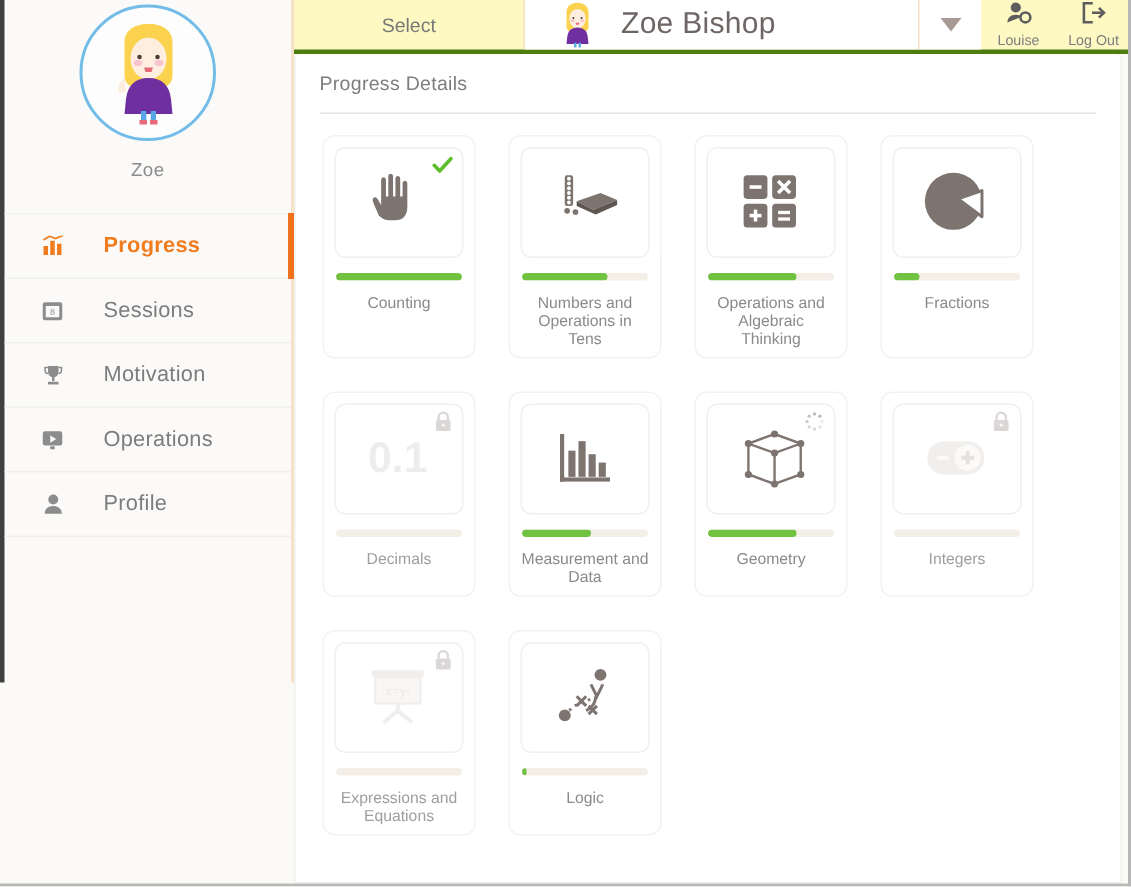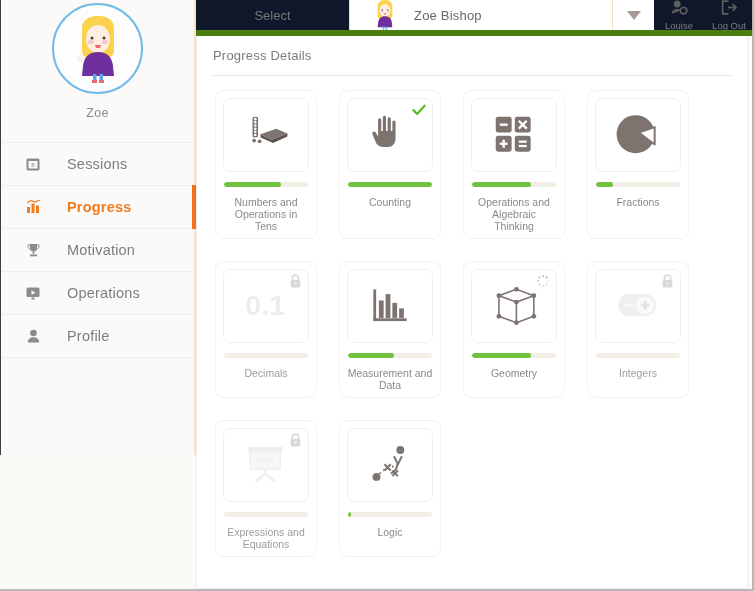--- a/index.html
+++ b/index.html
@@ -18,21 +18,21 @@
     overflow: hidden;
   }
 
   
   #sidebar {
     position: absolute;
     left: 0; top: 0;
     width: 196px; height: 455px;
     background: #fbfaf8;
     border-right: 2px solid #f6e2c8;
-    border-left: 1px solid #404040;
+    border-left: 3px solid #404040;
   }
   .avatar-wrap {
     width: 100%;
     padding-top: 3px;
     display: flex;
     justify-content: center;
   }
   .avatar-circle {
     width: 91px; height: 91px;
     border-radius: 50%;
@@ -84,22 +84,22 @@
     right: -2px; top: -1px;
     width: 4px; height: 44px;
     background: #f2711c;
   }
 
   
   #topbar {
     position: absolute;
     left: 196px; top: 0;
     width: 558px; height: 36px;
-    background: #0f172a;
-    border-bottom: 6px solid #4d7c0f;
+    background: #fef9c3;
+    border-bottom: 3px solid #4d7c0f;
     display: flex;
     align-items: stretch;
   }
   .tb-select {
     width: 154px;
     display: flex;
     align-items: center;
     justify-content: center;
     font-size: 13px;
     color: #777;
@@ -109,21 +109,21 @@
   .tb-student {
     flex: 1;
     background: #ffffff;
     display: flex;
     align-items: center;
     padding-left: 20px;
     cursor: pointer;
   }
   .tb-student .mini-ava { width: 30px; height: 32px; margin-right: 14px; }
   .tb-student .stu-name {
-    font-size: 13px; color: #6e6664; letter-spacing: .2px;
+    font-size: 20px; color: #6e6664; letter-spacing: .2px;
   }
   .tb-caret {
     width: 42px;
     background: #ffffff;
     border-left: 1px solid #f3dfc0;
     display: flex;
     align-items: center;
     justify-content: center;
     cursor: pointer;
   }
@@ -239,41 +239,41 @@
           <rect x="31.5" y="60" width="3.5" height="7" fill="#5aa6e8"></rect>
           <rect x="24" y="66" width="5" height="3" fill="#e86a7a"></rect>
           <rect x="31" y="66" width="5" height="3" fill="#e86a7a"></rect>
           <path d="M14 38c-3 2-5 6-4 9 1 2 4 1 5-1z" fill="#fdeee0"></path>
         </svg>
       </div>
     </div>
     <div class="avatar-name">Zoe</div>
     <div class="side-sep"></div>
 
-    <div class="nav-item">
-      <span class="nav-icon">
-        <svg width="14" height="14" viewBox="0 0 14 14">
-            <rect x="0.5" y="1.5" width="13" height="12" rx="1.5" fill="#8c8c8c"></rect>
-            <rect x="2.5" y="4" width="9" height="7.5" fill="#fbfaf8"></rect>
-            <text x="7" y="10" font-size="6" fill="#8c8c8c" text-anchor="middle" font-family="Liberation Sans">8</text>
-          </svg>
-      </span>
-      <span class="nav-label">Sessions</span>
-    </div>
-
     <div class="nav-item active">
       <span class="nav-icon">
         <svg width="15" height="14" viewBox="0 0 15 14">
             <rect x="1" y="7" width="3" height="6" fill="#f07c1e"></rect>
             <rect x="5.5" y="3.5" width="3" height="9.5" fill="#f07c1e"></rect>
             <rect x="10" y="5.5" width="3" height="7.5" fill="#f07c1e"></rect>
             <path d="M1 3l4-2.5 4 1.5 5-2" stroke="#f07c1e" stroke-width="1.2" fill="none"></path>
           </svg>
       </span>
       <span class="nav-label">Progress</span>
+    </div>
+
+    <div class="nav-item">
+      <span class="nav-icon">
+        <svg width="14" height="14" viewBox="0 0 14 14">
+            <rect x="0.5" y="1.5" width="13" height="12" rx="1.5" fill="#8c8c8c"></rect>
+            <rect x="2.5" y="4" width="9" height="7.5" fill="#fbfaf8"></rect>
+            <text x="7" y="10" font-size="6" fill="#8c8c8c" text-anchor="middle" font-family="Liberation Sans">8</text>
+          </svg>
+      </span>
+      <span class="nav-label">Sessions</span>
     </div>
 
     <div class="nav-item">
       <span class="nav-icon">
         <svg width="13" height="14" viewBox="0 0 13 14">
             <path d="M3 1h7v4a3.5 3.5 0 01-7 0z" fill="#8c8c8c"></path>
             <path d="M3 2H1v1.5c0 1.5 1 2.5 2 2.5M10 2h2v1.5c0 1.5-1 2.5-2 2.5" stroke="#8c8c8c" stroke-width="1" fill="none"></path>
             <rect x="5.7" y="8" width="1.6" height="3" fill="#8c8c8c"></rect>
             <rect x="3" y="11.5" width="7" height="1.8" fill="#8c8c8c"></rect>
           </svg>
@@ -346,43 +346,43 @@
       <span class="lbl">Log Out</span>
     </div>
   </div>
 
   <div id="content">
     <div class="panel-title">Progress Details</div>
     <div class="grid" id="card-grid">
         <div class="card">
           <div class="card-icon-box">
             <svg width="46" height="46" viewBox="0 0 58 58">
-              <use href="#ico-base-ten-blocks-icon"></use>
-            </svg>
-          </div>
-          <div class="bar-track">
-            <div class="bar-fill" style="width:68%"></div>
-          </div>
-          <div class="card-label">Numbers and Operations in Tens</div>
-        </div>
-        <div class="card">
-          <div class="card-icon-box">
-            <svg width="46" height="46" viewBox="0 0 58 58">
               <use href="#ico-hand-counting-icon"></use>
             </svg>
             <span class="badge">
               <svg width="14" height="14" viewBox="0 0 14 14">
                 <path d="M1.5 7.2l3.6 3.8L12.6 2.8" stroke="#5cbf2a" stroke-width="2.4" fill="none" stroke-linecap="round" stroke-linejoin="round"></path>
               </svg>
             </span>
           </div>
           <div class="bar-track">
             <div class="bar-fill" style="width:100%"></div>
           </div>
           <div class="card-label">Counting</div>
+        </div>
+        <div class="card">
+          <div class="card-icon-box">
+            <svg width="46" height="46" viewBox="0 0 58 58">
+              <use href="#ico-base-ten-blocks-icon"></use>
+            </svg>
+          </div>
+          <div class="bar-track">
+            <div class="bar-fill" style="width:68%"></div>
+          </div>
+          <div class="card-label">Numbers and Operations in Tens</div>
         </div>
         <div class="card">
           <div class="card-icon-box">
             <svg width="46" height="46" viewBox="0 0 58 58">
               <use href="#ico-calculator-operators-icon"></use>
             </svg>
           </div>
           <div class="bar-track">
             <div class="bar-fill" style="width:70%"></div>
           </div>

